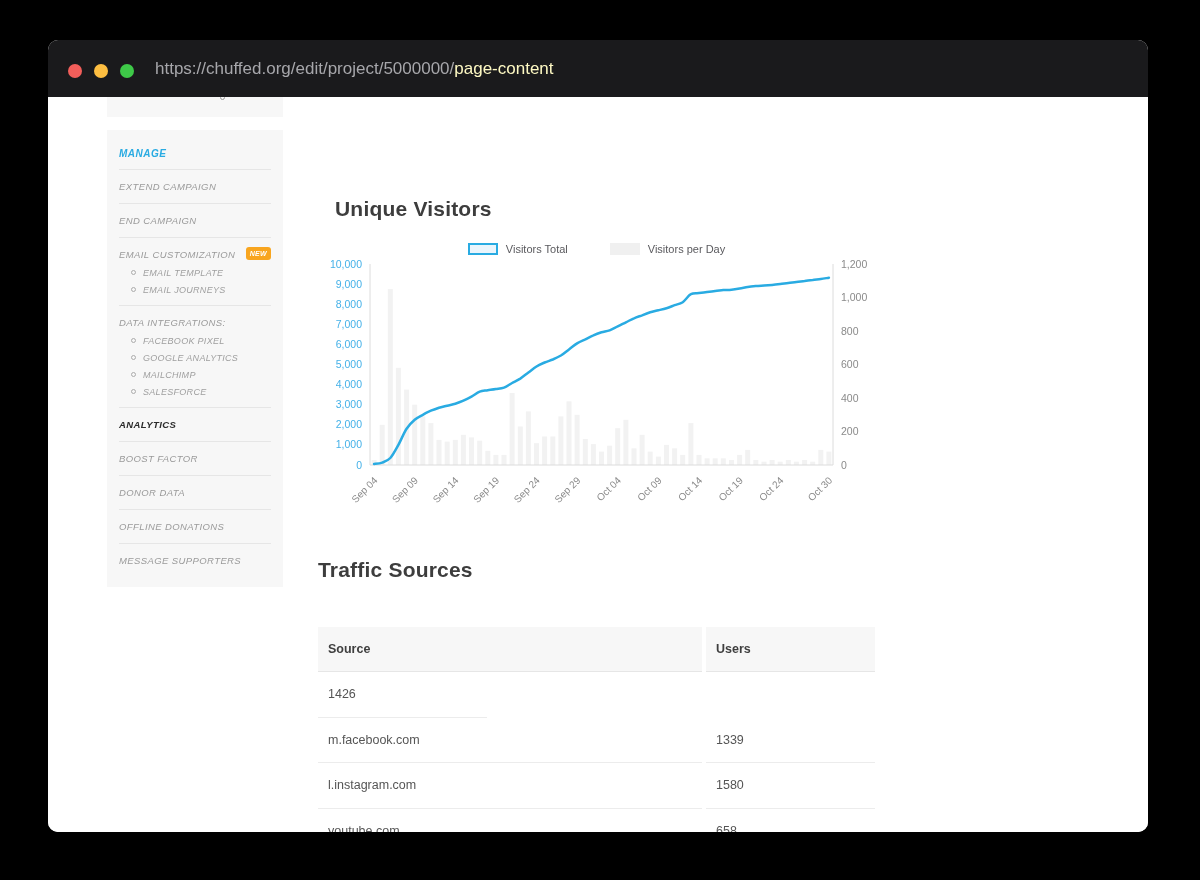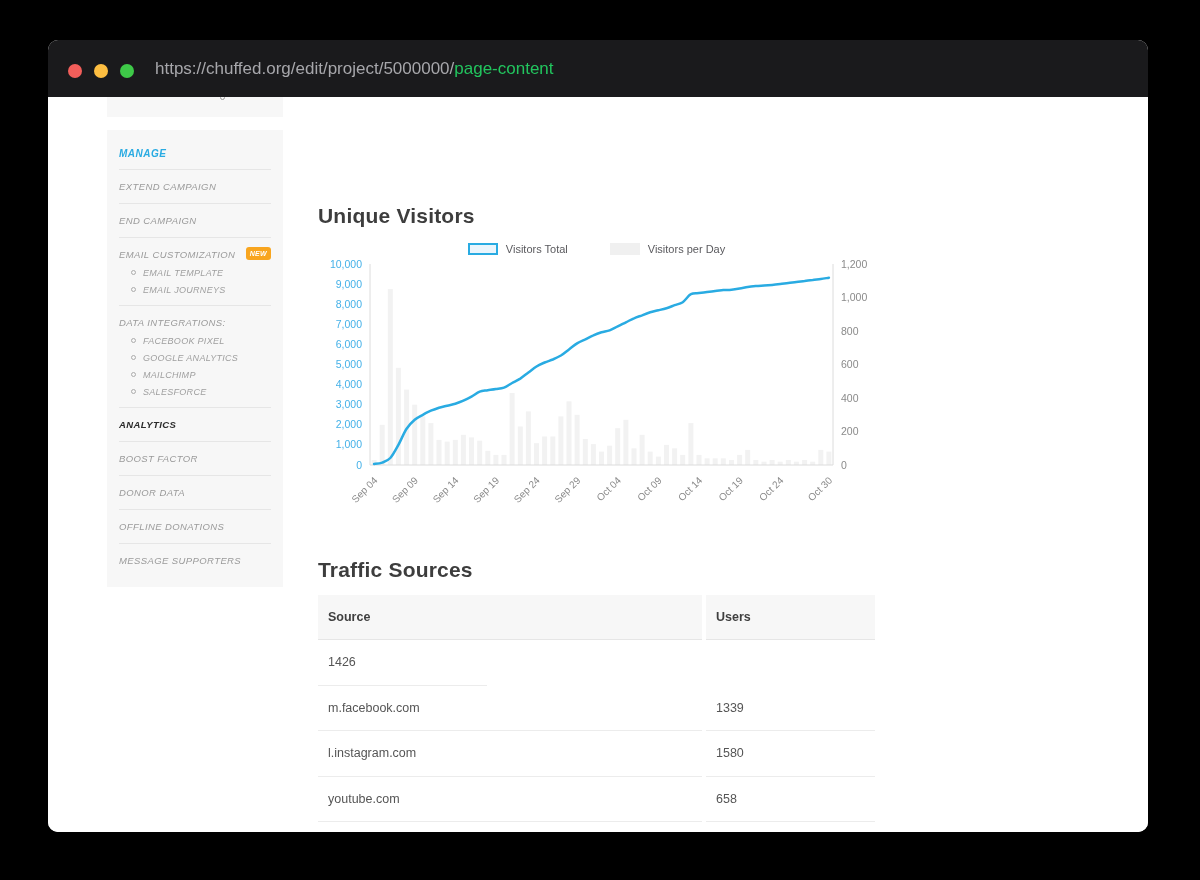--- a/index.html
+++ b/index.html
@@ -5,50 +5,50 @@
   * { margin:0; padding:0; box-sizing:border-box; }
   html,body { width:1200px; height:880px; background:#000; font-family:"Liberation Sans", sans-serif; overflow:hidden; }
   .stage { position:relative; width:1200px; height:880px; background:#000; }
   .window { position:absolute; left:48px; top:40px; width:1100px; height:792px; background:#fff; border-radius:10px; overflow:hidden; box-shadow:0 25px 70px rgba(0,0,0,.65); }
   .chrome { position:absolute; left:0; top:0; width:100%; height:57px; background:#1a1a1c; }
   .dot { position:absolute; top:24px; width:14px; height:14px; border-radius:50%; cursor:pointer; }
   .dot.red { left:20px; background:#f25e5a; }
   .dot.yellow { left:46px; background:#fdbe41; }
   .dot.green { left:72px; background:#3ec948; }
   .url { position:absolute; left:107px; top:0; height:57px; line-height:57px; font-size:17px; color:#a7a7ab; white-space:nowrap; }
-  .url .hl { color:#22c55e;margin-top:48px; }
+  .url .hl { color:#fef9c3;margin-top:48px; }
   .wbody { position:absolute; left:0; top:57px; width:1100px; height:735px; background:#fff; }
 
   
   .side-cut { position:absolute; left:59px; top:0; width:176px; height:20px; background:#f7f7f7; overflow:hidden; }
   .cut-dot { position:absolute; left:113px; top:-2px; width:5px; height:5px; border-radius:50%; border:1px solid #9a9a9a; }
   .sidebar { position:absolute; left:59px; top:33px; width:176px; background:#f7f7f7; padding:12px 12px 10px 12px;font-style:italic; }
   .s-head { font-size:10px; font-weight:bold; letter-spacing:.5px; color:#29abe2; padding:6px 0 10px 0; border-bottom:1px solid #e6e6e6; }
   .s-group { border-bottom:1px solid #e6e6e6; padding:7px 0; }
   .s-group:last-child { border-bottom:none; }
   .s-item { position:relative; font-size:9.5px; letter-spacing:.4px; color:#9a9a9a; padding:4px 0; cursor:pointer; }
   .s-item.active { color:#2b2b2b; font-weight:bold; }
   .badge { position:absolute; right:0; top:2px; background:#f8a51f; color:#fff; font-size:7px; font-weight:bold; padding:3px 4px; border-radius:3px; letter-spacing:.3px; }
   .s-sub { font-size:9px; letter-spacing:.3px; color:#9f9f9f; padding:3.5px 0 3.5px 12px; cursor:pointer; display:flex; align-items:center; }
   .s-bullet { display:inline-block; width:5px; height:5px; border:1px solid #ababab; border-radius:50%; margin-right:7px; flex:0 0 auto; }
 
   
   h1,h2 { position:absolute; left:270px; font-size:21px; font-weight:bold; color:#3d3d3d; letter-spacing:.2px; }
-  #h-visitors { top:107px; }
+  #h-visitors { top:100px;margin-left:17px; }
   #h-traffic { top:461px; }
   .legend { position:absolute; left:270px; top:146px; width:557px; display:flex; justify-content:center; gap:42px; font-size:11px; color:#5a5a5e; }
   .legend-item { display:flex; align-items:center; gap:8px; cursor:pointer; }
   .sw { display:inline-block; width:30px; height:12px; }
   .sw-line { background:#eaf5fc; border:2px solid #29abe2; }
   .sw-bar { background:#f0f0f0; }
   #chart { position:absolute; left:270px; top:158px; }
   .chart-txt { font-family:"Liberation Sans", sans-serif; }
 
   
-  .table { position:absolute; left:270px; top:498px; width:557px; font-size:12.5px; }
+  .table { position:absolute; left:270px; top:530px; width:557px; font-size:12.5px; }
   .t-row { display:flex; gap:4px; }
   .t-cell { padding-left:10px; color:#555; background:#fff; border-bottom:1px solid #ececec; height:45.5px; line-height:45.5px; }
   .t-c1 { width:384px; }
   .t-c2 { width:169px; }
   .t-head .t-cell { background:#f7f7f7; color:#3f3f3f; font-weight:bold; height:45px; line-height:45px; border-bottom:1px solid #e6e6e6; }
 </style>
 </head>
 <body>
 
 <div class="stage">

